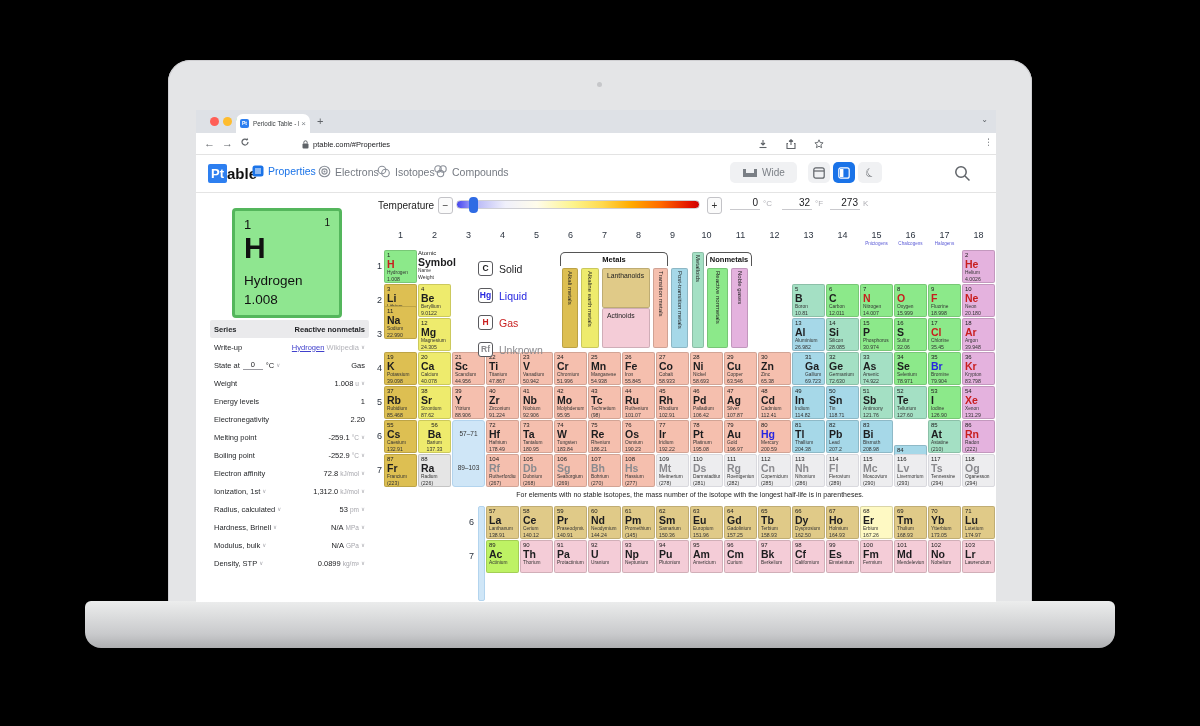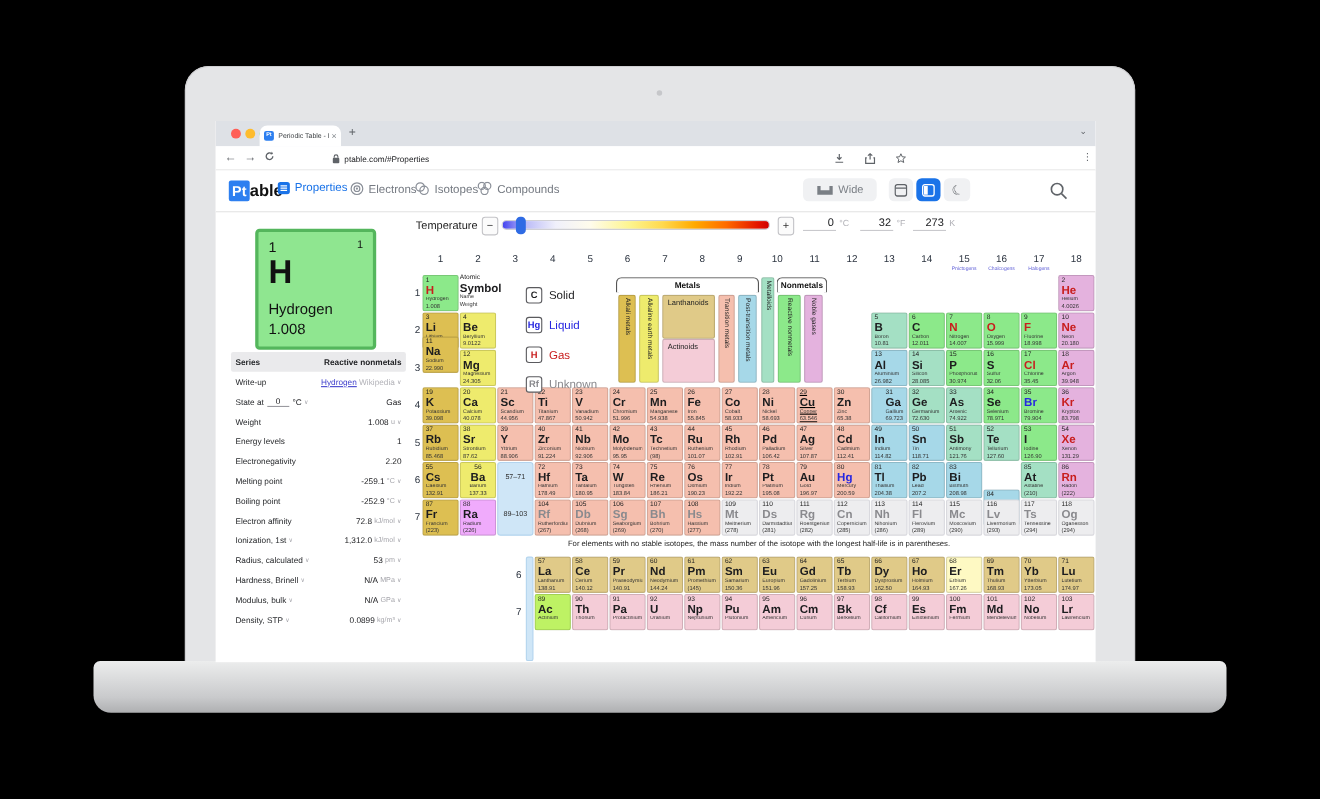--- a/index.html
+++ b/index.html
@@ -593,21 +593,21 @@
             <div class="c-sym st-s">Co</div>
             <div class="c-name">Cobalt</div>
             <div class="c-w">58.933</div>
           </div>
           <div class="cell" style="left: 494px; top: 132px; background: rgb(245, 191, 174);">
             <div class="c-num">28</div>
             <div class="c-sym st-s">Ni</div>
             <div class="c-name">Nickel</div>
             <div class="c-w">58.693</div>
           </div>
-          <div class="cell" style="left: 528px; top: 132px; background: rgb(245, 191, 174); text-decoration: underline;">
+          <div class="cell" style="left: 528px; top: 132px; background: rgb(245, 191, 174);">
             <div class="c-num">29</div>
             <div class="c-sym st-s">Cu</div>
             <div class="c-name">Copper</div>
             <div class="c-w">63.546</div>
           </div>
           <div class="cell" style="left: 562px; top: 132px; background: rgb(245, 191, 174);">
             <div class="c-num">30</div>
             <div class="c-sym st-s">Zn</div>
             <div class="c-name">Zinc</div>
             <div class="c-w">65.38</div>
@@ -947,21 +947,21 @@
             <div class="c-sym st-g">Rn</div>
             <div class="c-name">Radon</div>
             <div class="c-w">(222)</div>
           </div>
           <div class="cell" style="left: 188px; top: 234px; background: rgb(221, 191, 82);">
             <div class="c-num">87</div>
             <div class="c-sym st-s">Fr</div>
             <div class="c-name">Francium</div>
             <div class="c-w">(223)</div>
           </div>
-          <div class="cell" style="left: 222px; top: 234px; background: #f0abfc;">
+          <div class="cell" style="left: 222px; top: 234px; background: #e5e5e5;">
             <div class="c-num">88</div>
             <div class="c-sym st-s">Ra</div>
             <div class="c-name">Radium</div>
             <div class="c-w">(226)</div>
           </div>
           <div class="cell" style="left: 290px; top: 320px; background: #bef264;">
             <div class="c-num">89</div>
             <div class="c-sym st-s">Ac</div>
             <div class="c-name">Actinium</div>
           </div>
@@ -1154,21 +1154,21 @@
           <span class="sl-box st-g">H</span>
           <span class="sl-lbl st-g">Gas</span>
         </div>
         <div class="sl-row">
           <span class="sl-box st-u">Rf</span>
           <span class="sl-lbl st-u">Unknown</span>
         </div>
       </div>
 
       <div id="cat-legend">
-        <div class="bracket" style="left:0;width:130px">Metals</div>
+        <div class="bracket" style="left:0;width:108px">Metals</div>
         <div class="bracket" style="left:146px;width:46px">Nonmetals</div>
         <div id="cat-strips">
             <div class="strip" style="left: 2px; top: 16px; width: 16px; height: 80px; background: rgb(221, 191, 82);">
               <div class="strip-lbl">Alkali metals</div>
             </div>
             <div class="strip" style="left: 21px; top: 16px; width: 18px; height: 80px; background: rgb(238, 235, 109);">
               <div class="strip-lbl">Alkaline earth metals</div>
             </div>
             <div class="strip" style="left: 42px; top: 16px; width: 48px; height: 40px; background: rgb(224, 202, 136);">
               <div class="stack-lbl">Lanthanoids</div>

